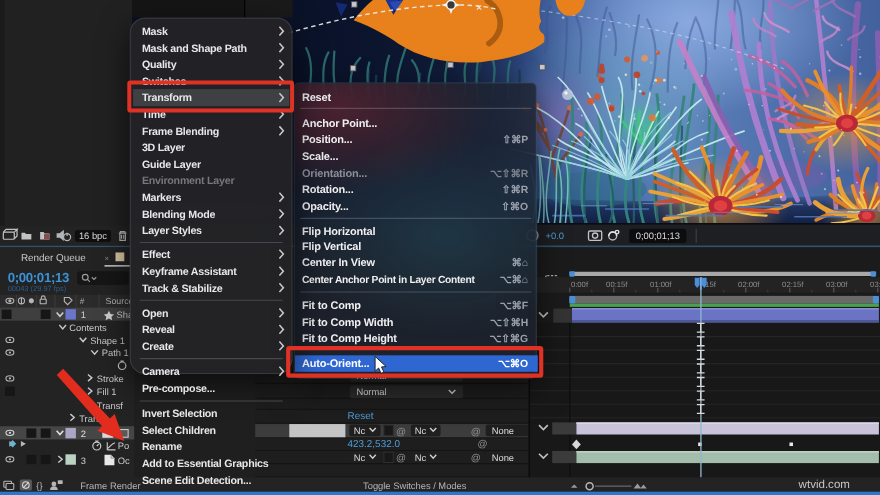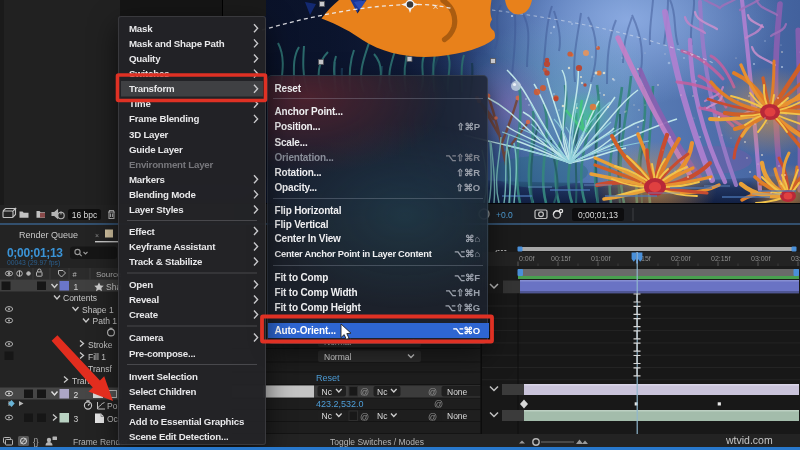--- a/index.html
+++ b/index.html
@@ -832,21 +832,21 @@
       <g stroke="rgba(190,200,215,0.25)" stroke-width="1">
         <path d="M5,22.5 h210 M5,122.5 h210 M5,189.5 h210 M5,241 h210"></path>
       </g>
 
       <rect x="0" y="247" width="221" height="15" fill="#2e66d2"></rect>
       <text x="6.5" y="258" fill="#ffffff">Auto-Orient...</text>
       <text x="212" y="258" fill="#ffffff" font-size="9.5" text-anchor="end">⌥⌘O</text>
     </svg>
   </div>
 
-  <div class="abs" id="leftmenu" style="left:118px;top:16px;width:147.5px;height:429px;background:rgba(35,35,38,0.97);border-radius:3px;box-shadow:0 10px 28px rgba(0,0,0,0.6);border:1px solid rgba(80,80,85,0.5);box-sizing:border-box;text-align:center;">
+  <div class="abs" id="leftmenu" style="left:118px;top:16px;width:147.5px;height:324px;background:rgba(35,35,38,0.97);border-radius:14px;box-shadow:0 10px 28px rgba(0,0,0,0.6);border:1px solid rgba(80,80,85,0.5);box-sizing:border-box;text-align:center;">
     <svg width="146" height="427" viewBox="0 0 146 427" xmlns="http://www.w3.org/2000/svg" font-family="Liberation Sans, sans-serif" font-size="9.7" font-weight="bold" letter-spacing="-0.22">
       <rect x="2" y="64" width="142" height="15.5" fill="#3f4043"></rect>
       <g fill="#e8e8ea">
         <text x="10" y="14.8">Mask</text>
         <text x="10" y="29.9">Mask and Shape Path</text>
         <text x="10" y="45">Quality</text>
         <text x="10" y="60.1">Switches</text>
         <text x="10" y="75.2">Transform</text>
         <text x="10" y="90.3">Time</text>
         <text x="10" y="105.4">Frame Blending</text>

